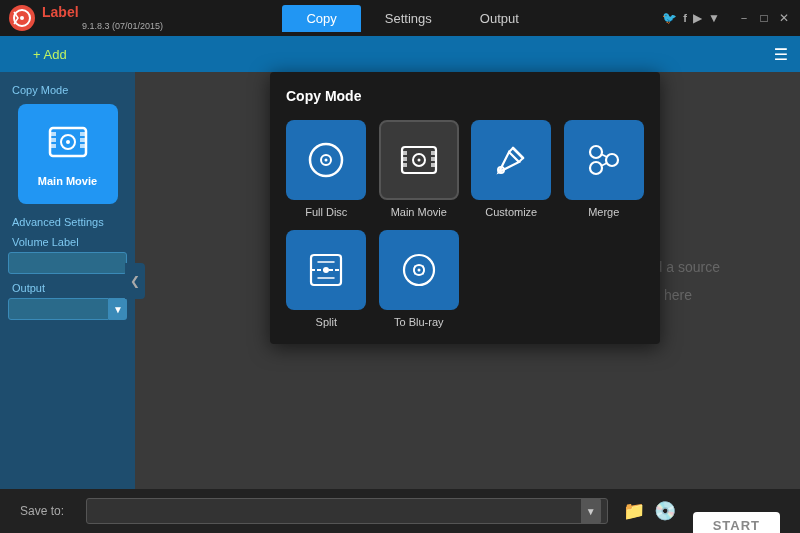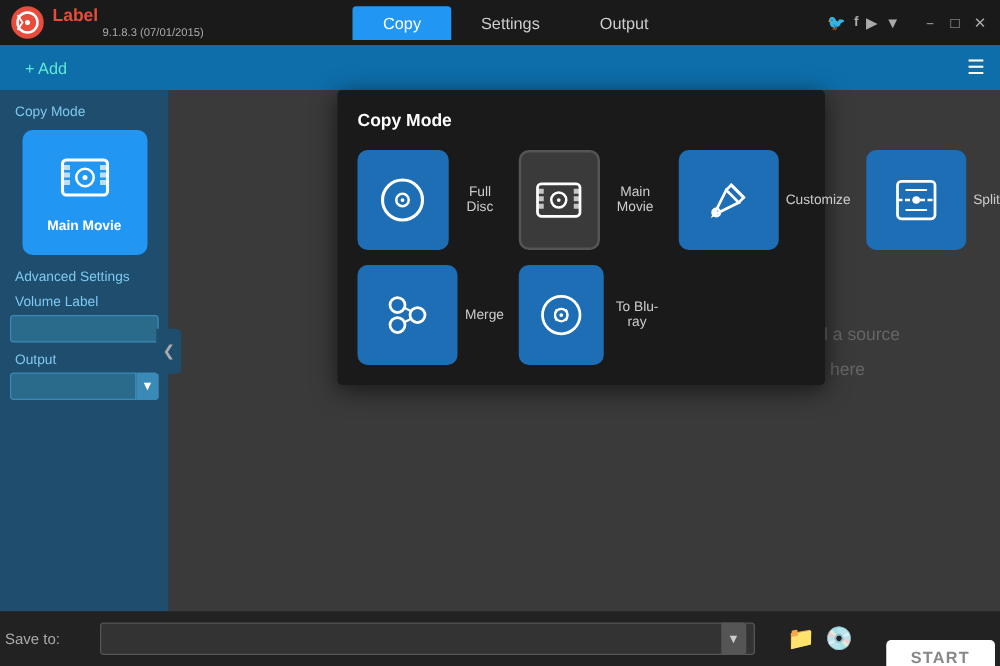--- a/index.html
+++ b/index.html
@@ -88,25 +88,26 @@
       height: 36px;
       display: flex;
       align-items: center;
       padding: 0 12px;
       justify-content: space-between;
     }
     .add-btn {
       display: flex;
       align-items: center;
       gap: 4px;
-      color: #5eead4;
+      color: #bef264;
       font-size: 13px;
       cursor: pointer;
       padding: 4px 8px;
       border-radius: 3px;
+      margin-left: 13px;
     }
     .menu-icon {
       color: #fff;
       font-size: 16px;
       cursor: pointer;
     }
 
     
     .main-area {
       display: flex;
@@ -257,21 +258,21 @@
       font-weight: bold;
       margin-bottom: 16px;
     }
     .popup-grid {
       display: grid;
       grid-template-columns: repeat(4, 1fr);
       gap: 12px;
     }
     .mode-item {
       display: flex;
-      flex-direction: row;
+      flex-direction: column;
       align-items: center;
       gap: 6px;
       cursor: pointer;
     }
     .mode-card {
       width: 80px;
       height: 80px;
       border-radius: 8px;
       display: flex;
       align-items: center;
@@ -286,22 +287,22 @@
       font-size: 11px;
       text-align: center;
     }
 
     
     .bottom-bar {
       height: 44px;
       background: #222;
       display: flex;
       align-items: center;
-      padding: 0 4px;
-      gap: 26px;
+      padding: 0 20px;
+      gap: 16px;
     }
     .save-to-label {
       color: #aaa;
       font-size: 12px;
       min-width: 50px;
     }
     .save-to-input {
       flex: 1;
       height: 26px;
       background: #333;
@@ -465,41 +466,41 @@
               <path d="M18 12 L22 8 L32 18 L28 22" fill="none" stroke="#fff" stroke-width="2"></path>
               <circle cx="10" cy="30" r="3" fill="none" stroke="#fff" stroke-width="2"></circle>
             </svg>
           </div>
           <div class="mode-label">Customize</div>
         </div>
 
         <div class="mode-item">
           <div class="mode-card blue">
             <svg viewBox="0 0 40 40" width="40" height="40">
+              <circle cx="12" cy="12" r="6" fill="none" stroke="#fff" stroke-width="2.2"></circle>
+              <circle cx="12" cy="28" r="6" fill="none" stroke="#fff" stroke-width="2.2"></circle>
+              <circle cx="28" cy="20" r="6" fill="none" stroke="#fff" stroke-width="2.2"></circle>
+              <line x1="17" y1="14" x2="23" y2="17" stroke="#fff" stroke-width="1.8"></line>
+              <line x1="17" y1="26" x2="23" y2="23" stroke="#fff" stroke-width="1.8"></line>
+            </svg>
+          </div>
+          <div class="mode-label">Merge</div>
+        </div>
+
+        <div class="mode-item">
+          <div class="mode-card blue">
+            <svg viewBox="0 0 40 40" width="40" height="40">
               <rect x="5" y="5" width="30" height="30" rx="3" fill="none" stroke="#fff" stroke-width="2.2"></rect>
               <line x1="5" y1="20" x2="35" y2="20" stroke="#fff" stroke-width="2" stroke-dasharray="4,2"></line>
               <path d="M12 12 L28 12" stroke="#fff" stroke-width="1.5" stroke-linecap="round"></path>
               <path d="M12 28 L28 28" stroke="#fff" stroke-width="1.5" stroke-linecap="round"></path>
               <circle cx="20" cy="20" r="3" fill="#fff"></circle>
             </svg>
           </div>
           <div class="mode-label">Split</div>
-        </div>
-
-        <div class="mode-item">
-          <div class="mode-card blue">
-            <svg viewBox="0 0 40 40" width="40" height="40">
-              <circle cx="12" cy="12" r="6" fill="none" stroke="#fff" stroke-width="2.2"></circle>
-              <circle cx="12" cy="28" r="6" fill="none" stroke="#fff" stroke-width="2.2"></circle>
-              <circle cx="28" cy="20" r="6" fill="none" stroke="#fff" stroke-width="2.2"></circle>
-              <line x1="17" y1="14" x2="23" y2="17" stroke="#fff" stroke-width="1.8"></line>
-              <line x1="17" y1="26" x2="23" y2="23" stroke="#fff" stroke-width="1.8"></line>
-            </svg>
-          </div>
-          <div class="mode-label">Merge</div>
         </div>
 
 
 
         <div class="mode-item">
           <div class="mode-card blue">
             <svg viewBox="0 0 40 40" width="40" height="40">
               <circle cx="20" cy="20" r="15" fill="none" stroke="#fff" stroke-width="2.2"></circle>
               <circle cx="20" cy="20" r="5" fill="none" stroke="#fff" stroke-width="1.8"></circle>
               <circle cx="20" cy="20" r="1.5" fill="#fff"></circle>

